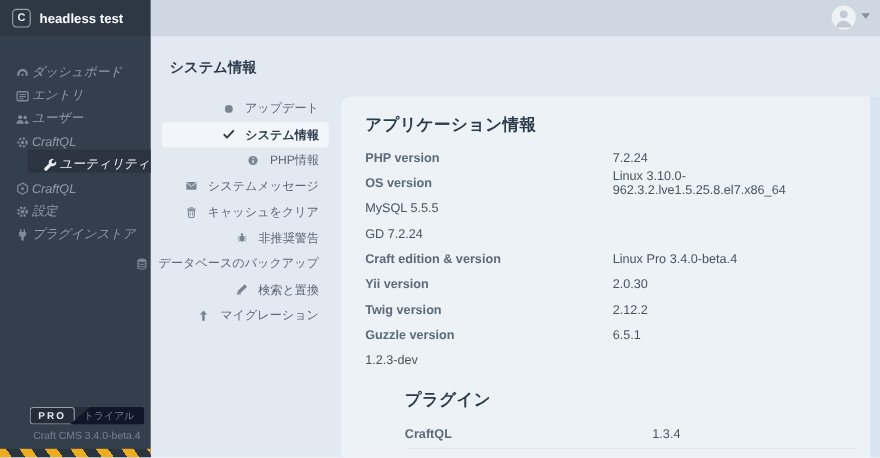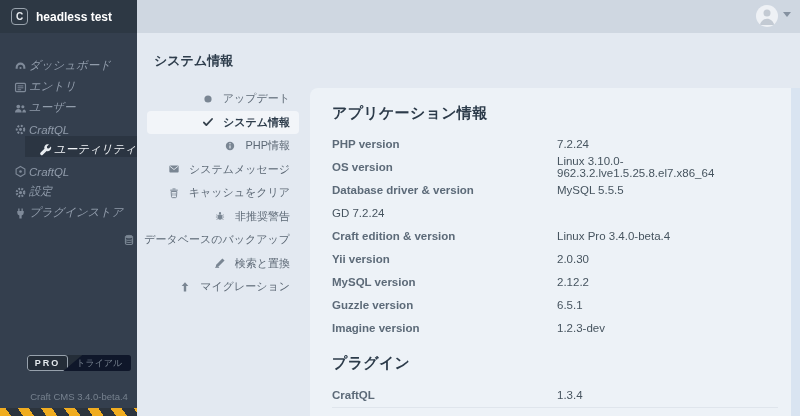--- a/index.html
+++ b/index.html
@@ -21,21 +21,21 @@
   .nav-item.active .ic { color:#e9edf1; }
   .ic svg { display:block; width:100%; height:100%; }
 
   .sidebar-footer { position:absolute; bottom:14px; left:0; width:158px; }
   .trial-badge { display:flex; width:max-content; margin:0 auto; background:#242d38; border-radius:3px;
                  overflow:hidden; align-items:stretch; }
   .badge-pro { border:1px solid #97a1ac; border-radius:3px; padding:1px 7px; color:#e3e8ec;
                font-size:9px; font-weight:700; letter-spacing:2px; line-height:12px; }
   .badge-trial { color:#77828f; font-size:9px; line-height:14px; padding:1px 9px 1px 13px;
                  background:#0f172a; clip-path:polygon(28% 0,100% 0,100% 100%,0 100%); margin-left:-5px; }
-  .version-label { margin-top:20px; text-align:center; color:#76818e; font-size:9.5px; }
+  .version-label { margin-top:5px; text-align:center; color:#76818e; font-size:9.5px; }
   .hazard-strip { position:absolute; bottom:0; left:0; width:137px; height:8px;
                   background:repeating-linear-gradient(55deg, #f0ac1f 0 9px, #2c343d 9px 19px); }
 
   
   .top-bar { position:absolute; left:137px; top:0; right:0; height:33px; background:#cfd7e1; }
   .avatar { position:absolute; top:5px; right:22px; width:22px; height:22px; border-radius:50%;
             background:#eef1f5; overflow:hidden; cursor:pointer; }
   .avatar svg { display:block; }
   .chevron-down { position:absolute; top:12px; right:9px; width:0; height:0;
                   border-left:4px solid transparent; border-right:4px solid transparent;
@@ -52,21 +52,21 @@
   .sub-item.active .ic { color:#333f4b; }
 
   
   .card { position:absolute; left:173px; top:55px; right:0; bottom:0; background:#edf2f7;
           border-radius:8px 0 0 0; padding:16px 22px; overflow:hidden; }
   .section-heading { font-size:15px; font-weight:700; color:#2c3b4a; letter-spacing:.3px; }
   .info-table { margin-top:9px; }
   .info-row { display:flex; align-items:center; height:23px; font-size:11.5px; }
   .info-label { flex:0 0 225px; font-weight:700; color:#5c6a78; }
   .info-value { color:#46545f; }
-  .plugins-section { margin-top:15px; }
+  .plugins-section { margin-top:15px;margin-left:36px; }
   .plugins-section .info-row { border-bottom:1px solid #dfe5ec; height:26px; }
   .scrollbar-track { position:absolute; right:0; top:55px; bottom:0; width:9px; background:#d9e4f1; }
 </style>
 </head>
 <body>
 
 <div id="app">
 
   <div class="sidebar">
     <div class="sidebar-header">
@@ -263,44 +263,42 @@
       <div class="info-table">
         <div class="info-row">
           <span class="info-label">PHP version</span>
           <span class="info-value">7.2.24</span>
         </div>
         <div class="info-row">
           <span class="info-label">OS version</span>
           <span class="info-value">Linux 3.10.0-962.3.2.lve1.5.25.8.el7.x86_64</span>
         </div>
         <div class="info-row">
-          <span class="info-label">Database driver &amp; version</span>
           <span class="info-value">MySQL 5.5.5</span>
         </div>
         <div class="info-row">
           <span class="info-value">GD 7.2.24</span>
         </div>
         <div class="info-row">
           <span class="info-label">Craft edition &amp; version</span>
           <span class="info-value">Linux Pro 3.4.0-beta.4</span>
         </div>
         <div class="info-row">
           <span class="info-label">Yii version</span>
           <span class="info-value">2.0.30</span>
         </div>
         <div class="info-row">
-          <span class="info-label">MySQL version</span>
+          <span class="info-label">Twig version</span>
           <span class="info-value">2.12.2</span>
         </div>
         <div class="info-row">
           <span class="info-label">Guzzle version</span>
           <span class="info-value">6.5.1</span>
         </div>
         <div class="info-row">
-          <span class="info-label">Imagine version</span>
           <span class="info-value">1.2.3-dev</span>
         </div>
       </div>
 
       <div class="plugins-section">
         <div class="section-heading">プラグイン</div>
         <div class="info-table">
           <div class="info-row">
             <span class="info-label">CraftQL</span>
             <span class="info-value">1.3.4</span>

